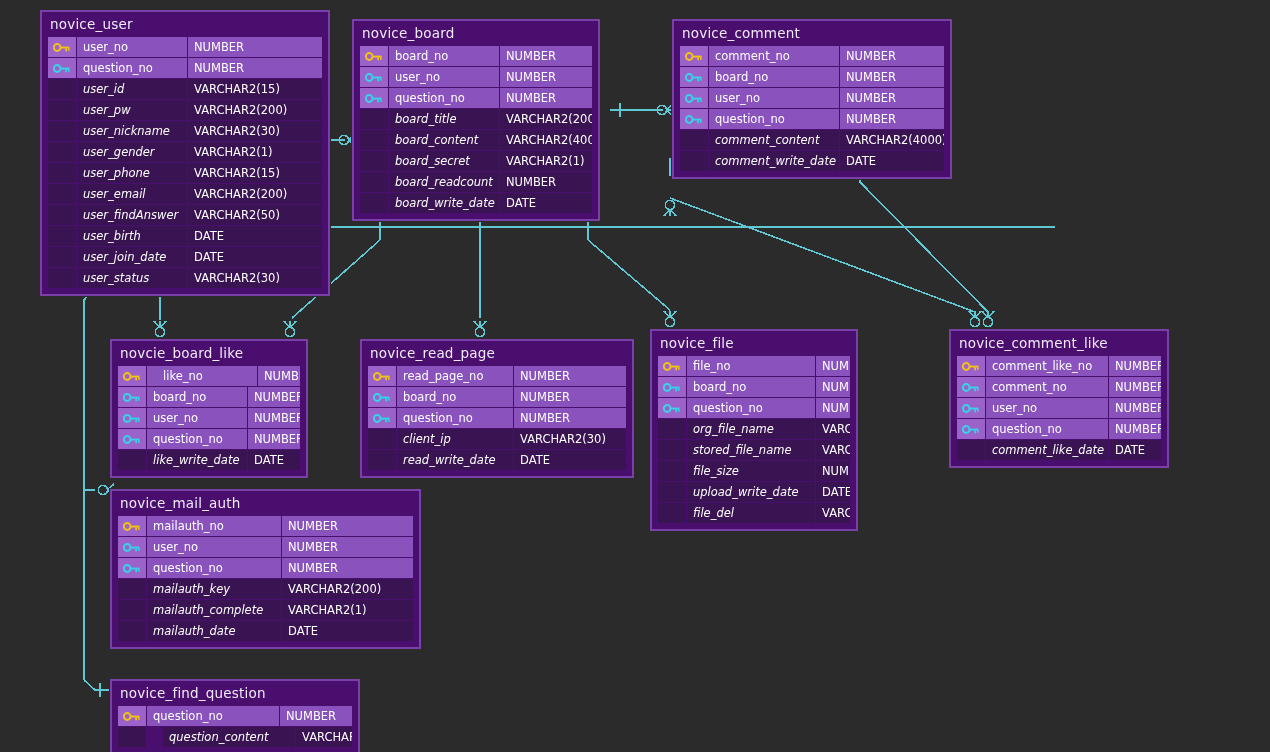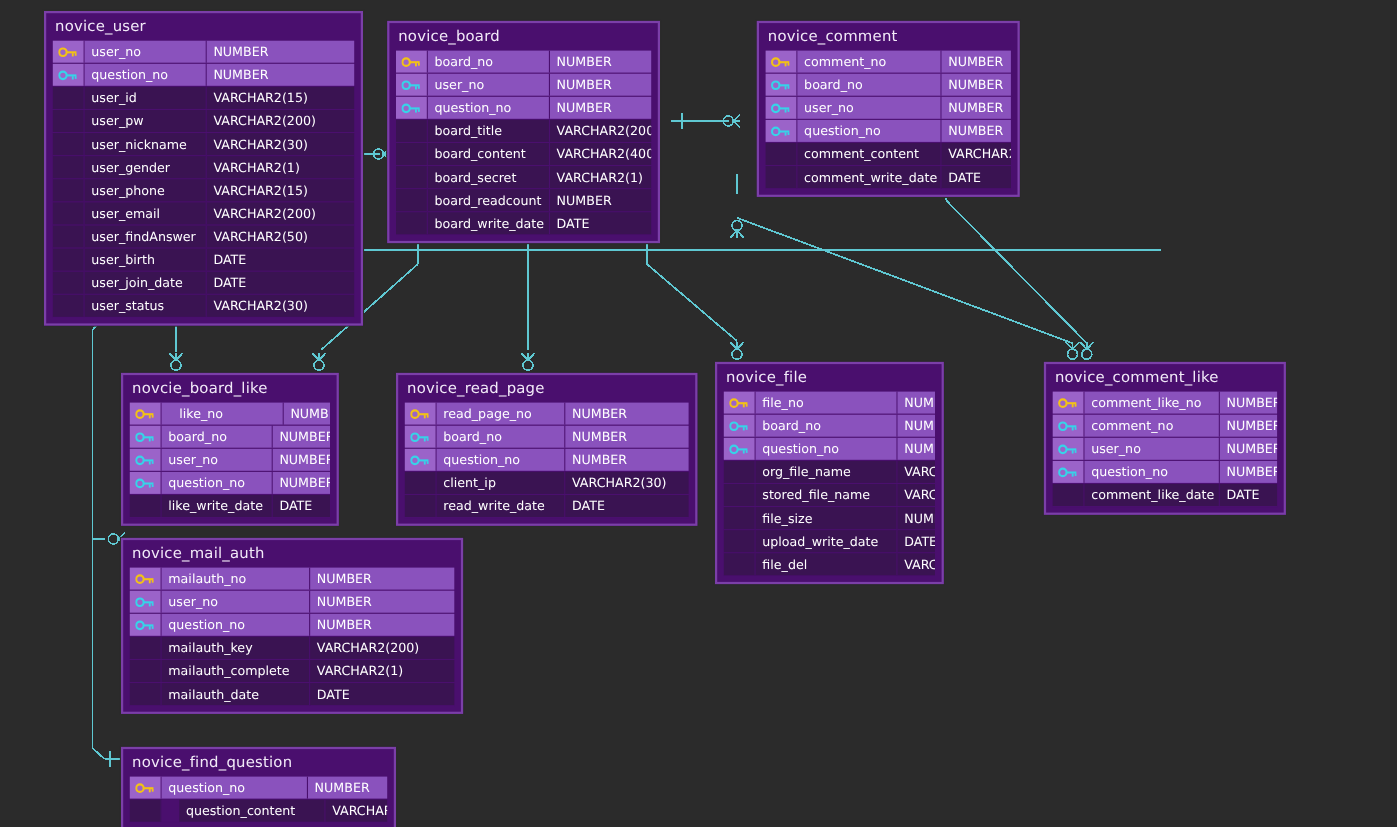--- a/index.html
+++ b/index.html
@@ -42,21 +42,21 @@
   .namecell{
     flex:1 1 auto;
     background:#8a52bd;
     color:#ffffff;
     font-size:11.5px;
     display:flex;align-items:center;
     padding-left:6px;
     border-right:1px solid #4a0f6e;
     white-space:nowrap;overflow:hidden;
   }
-  .namecell.dim{background:#3a1352;}
+  .namecell.dim{background:#3a1352;font-style:italic;}
   .typecell{
     flex:0 0 auto;
     background:#8a52bd;
     color:#ffffff;
     font-size:11.5px;
     display:flex;align-items:center;
     padding-left:6px;
     white-space:nowrap;overflow:hidden;
   }
   .typecell.dim{background:#3a1352;}
@@ -313,21 +313,21 @@
           <div class="namecell dim" style="flex: 0 0 104px;">board_readcount</div>
           <div class="typecell dim" style="flex: 1 1 auto;">NUMBER</div>
         </div>
         <div class="row">
           <div class="keycell plain"></div>
           <div class="namecell dim" style="flex: 0 0 104px;">board_write_date</div>
           <div class="typecell dim" style="flex: 1 1 auto;">DATE</div>
         </div>
       </div>
     </div>
-    <div class="table" style="left: 688px; top: 19px; width: 239px;">
+    <div class="table" style="left: 672px; top: 19px; width: 280px;">
       <div class="tbl-title">novice_comment</div>
       <div class="rows">
         <div class="row">
           <div class="keycell">
             <svg class="keyicon" viewBox="0 0 18 11" xmlns="http://www.w3.org/2000/svg">
               <circle cx="4.2" cy="5.5" r="3.4" fill="none" stroke="#f2c216" stroke-width="2"></circle>
               <rect x="7" y="4.6" width="9.5" height="1.9" fill="#f2c216"></rect>
               <rect x="12.3" y="6.3" width="1.7" height="3" fill="#f2c216"></rect>
               <rect x="15" y="6.3" width="1.6" height="2.4" fill="#f2c216"></rect>
             </svg>

